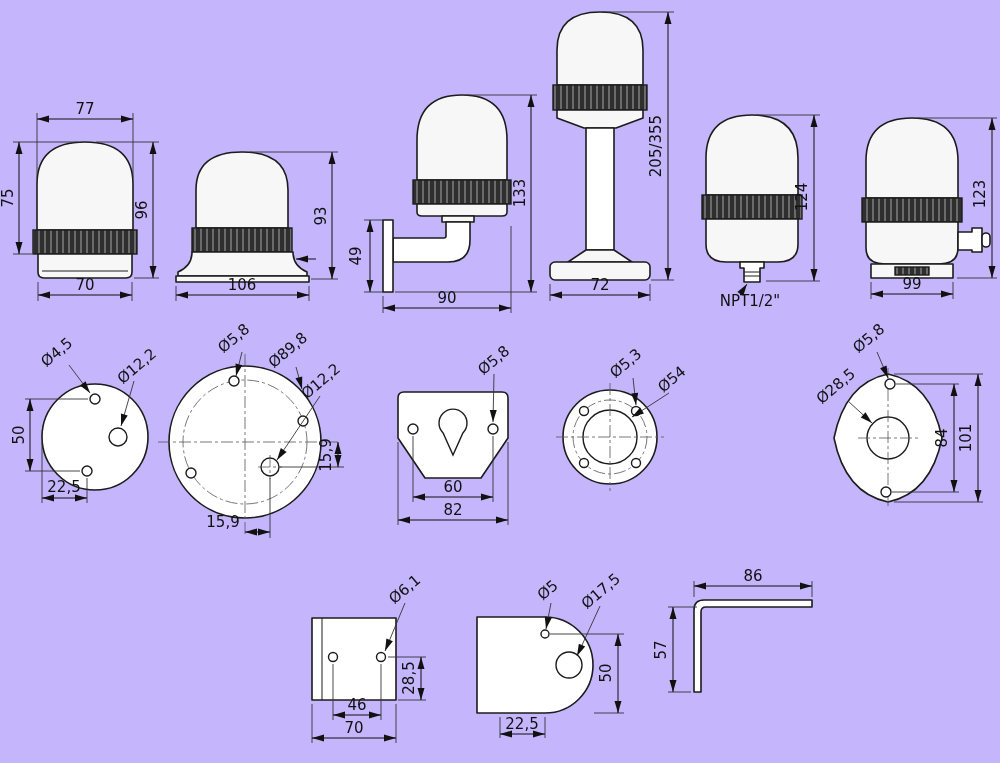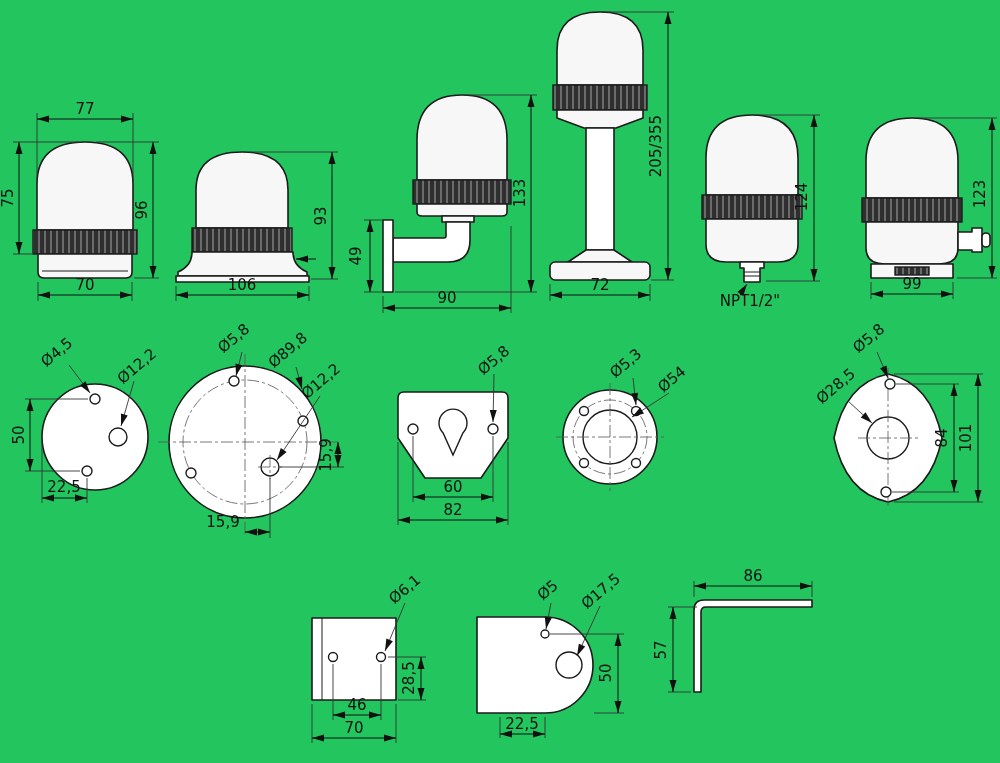--- a/index.html
+++ b/index.html
@@ -1,16 +1,16 @@
 <!DOCTYPE html>
 <html><head>
 <meta charset="utf-8">
 <style>
   html,body{margin:0;padding:0;background:#fff;}
-  #stage{width:1000px;height:763px;position:relative;background:#22c55e;}
+  #stage{width:1000px;height:763px;position:relative;background:#c4b5fd;}
   svg{display:block;}
   text{font-family:"DejaVu Sans","Liberation Sans",sans-serif;}
   .t{font-size:15px;fill:#111;}
   .o{fill:#f7f7f7;stroke:#1c1c1c;stroke-width:1.6;stroke-linejoin:round;}
   .w{fill:#ffffff;stroke:#1c1c1c;stroke-width:1.6;stroke-linejoin:round;}
   .band{fill:url(#ribs);stroke:#1c1c1c;stroke-width:1.4;}
   .x{stroke:#333;stroke-width:0.9;fill:none;}
   .d{stroke:#111;stroke-width:1;fill:none;}
   .cl{stroke:#555;stroke-width:0.8;fill:none;stroke-dasharray:12 3 3 3;}
   .hole{fill:#fff;stroke:#1c1c1c;stroke-width:1.4;}

